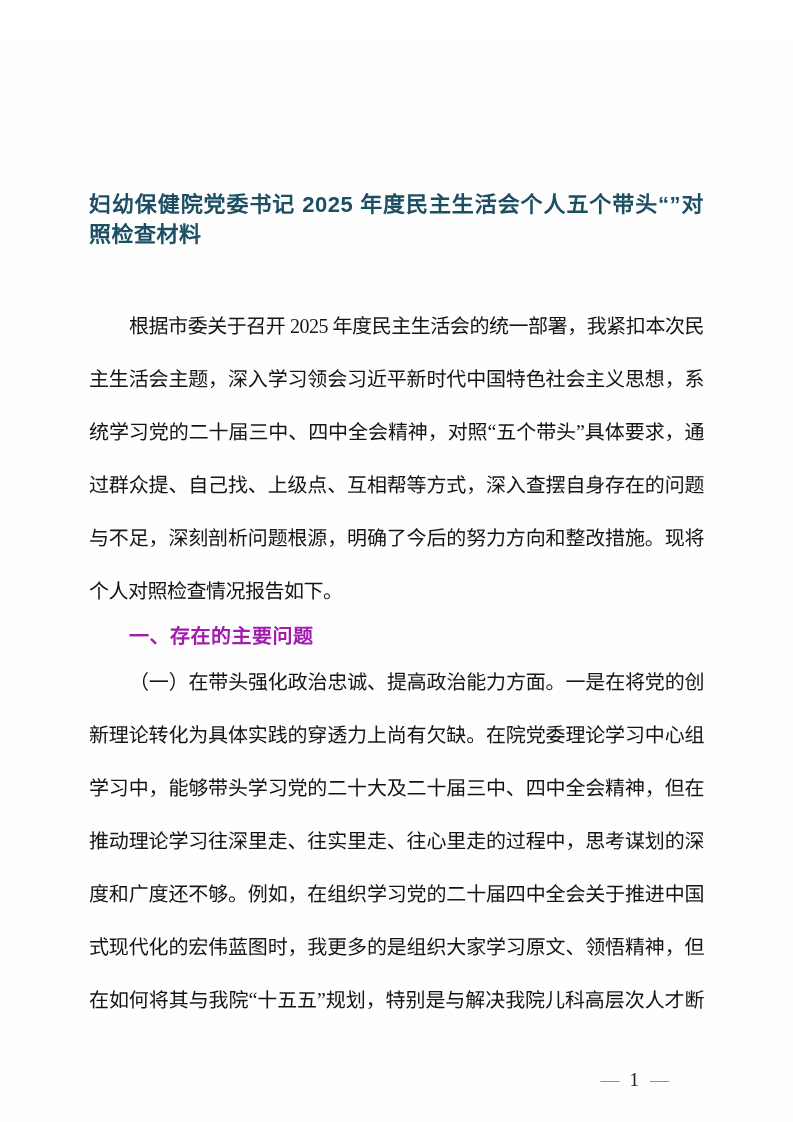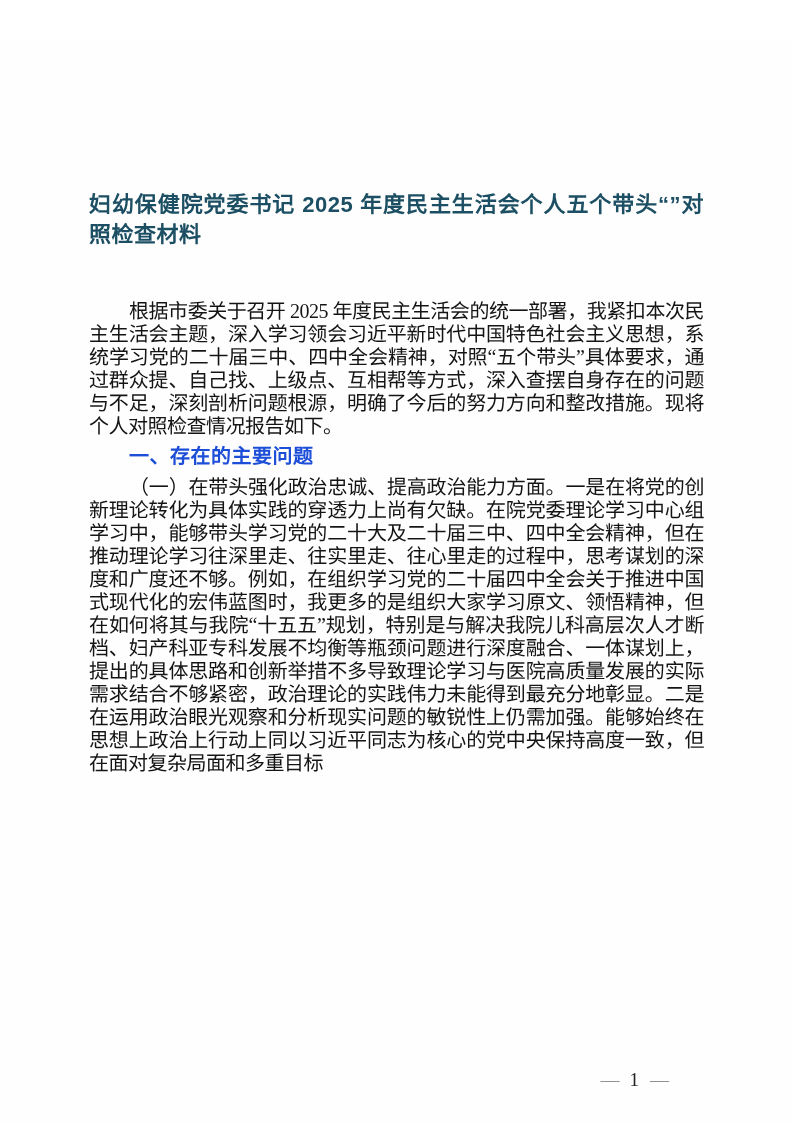--- a/index.html
+++ b/index.html
@@ -31,33 +31,33 @@
     font-weight: 700;
     font-size: 22px;
     line-height: 30px;
     letter-spacing: 0.5px;
     color: #1c4f63;
     margin: 0 0 50px 0;
     text-align: justify;
   }
   .para {
     font-size: 20px;
-    line-height: 23px;
+    line-height: 53px;
     letter-spacing: -0.5px;
     text-align: justify;
     text-indent: 2em;
     margin: 0;
   }
   .section-heading {
     font-family: "Liberation Sans", "DejaVu Sans", sans-serif;
     font-weight: 700;
     font-size: 20px;
     line-height: 37.5px;
     letter-spacing: 0.5px;
-    color: #1d4ed8;
+    color: #a21caf;
     margin: 0;
     text-indent: 2em;
   }
   .lead {
     font-weight: 400;
   }
   .page-footer {
     position: absolute;
     top: 1028px;
     right: 125px;

